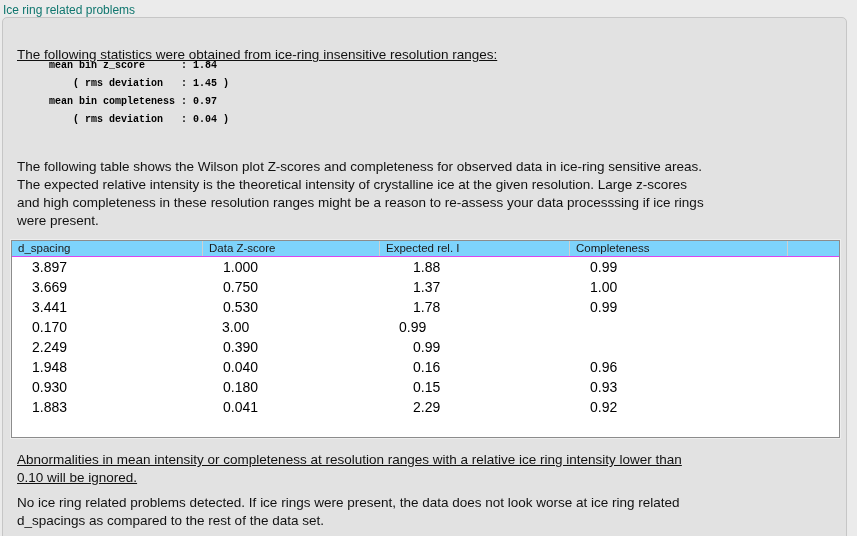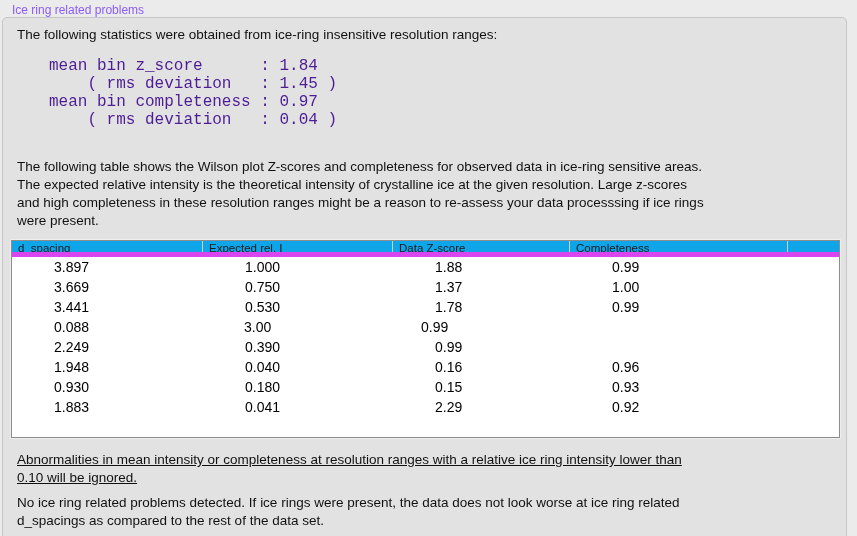--- a/index.html
+++ b/index.html
@@ -11,93 +11,92 @@
     height: 536px;
     background: #ebebeb;
     position: relative;
     overflow: hidden;
     font-family: "Liberation Sans", sans-serif;
     color: #1a1a1a;
     -webkit-font-smoothing: antialiased;
   }
   .groupbox-label {
     position: absolute;
-    left: 12px;
+    left: 3px;
     top: 3px;
     font-size: 12px;
-    color: #8b5cf6;
+    color: #0f766e;
   }
   .groupbox {
     position: absolute;
     left: 2px;
     top: 17px;
     width: 845px;
     height: 540px;
     background: #e2e2e2;
     border: 1px solid #c6c6c6;
     border-radius: 5px;
     box-sizing: border-box;
   }
   .para {
     position: absolute;
     left: 14px;
     font-size: 13.5px;
     line-height: 18px;
     white-space: pre-line;
     color: #111;
   }
-  .para.intro { top: 8px; }
+  .para.intro { top: 28px; text-decoration: underline; }
   .para.description { top: 140px; }
   .para.ignore-note { top: 433px; text-decoration: underline; }
   .para.conclusion { top: 476px; }
   pre.stats {
     position: absolute;
     left: 46px;
     top: 39px;
     margin: 0;
     font-family: "Liberation Mono", monospace;
-    font-size: 16px;
-    font-weight: 400;
+    font-size: 10px;
+    font-weight: 700;
     line-height: 18px;
     white-space: pre;
-    color: #4c1d95;
+    color: #000000;
   }
   .listctrl {
     position: absolute;
     left: 8px;
     top: 222px;
     width: 829px;
     height: 198px;
     box-sizing: border-box;
     background: #ffffff;
     border: 1px solid #8c8c8c;
     box-shadow: 0 0 0 1px #eeeeee;
   }
   .thead {
     display: flex;
     height: 16px;
-    background: #0ea5e9;
-    border-bottom: 5px solid #d946ef;
+    background: #7dd3fc;
+    border-bottom: 1px solid #d946ef;
     box-sizing: border-box;
   }
   .th {
     box-sizing: border-box;
     font-size: 11.5px;
     color: #1a1a1a;
     padding-left: 6px;
     line-height: 15px;
     white-space: nowrap;
     overflow: hidden;
     border-right: 1px solid #cfcfcf;
   }
   .th.col4 { border-right: none; flex: 1; }
   .tr {
     display: flex;
     height: 20px;
-    margin-left: 22px;
   }
   .td {
     box-sizing: border-box;
     font-size: 14px;
     color: #000;
     padding-left: 20px;
     line-height: 20px;
     white-space: nowrap;
     overflow: hidden;
   }
@@ -122,22 +121,22 @@
     ( rms deviation   : 0.04 )</pre>
 
   <div class="para description">The following table shows the Wilson plot Z-scores and completeness for observed data in ice-ring sensitive areas.
 The expected relative intensity is the theoretical intensity of crystalline ice at the given resolution. Large z-scores
 and high completeness in these resolution ranges might be a reason to re-assess your data processsing if ice rings
 were present.</div>
 
   <div class="listctrl">
     <div class="thead">
         <div class="th col0">d_spacing</div>
+        <div class="th col2">Data Z-score</div>
         <div class="th col1">Expected rel. I</div>
-        <div class="th col2">Data Z-score</div>
         <div class="th col3">Completeness</div>
         <div class="th col4"></div>
       </div>
     <div class="tbody">
         <div class="tr">
           <div class="td col0">3.897</div>
           <div class="td col1">1.000</div>
           <div class="td col2">1.88</div>
           <div class="td col3">0.99</div>
           <div class="td col4"></div>
@@ -150,21 +149,21 @@
           <div class="td col4"></div>
         </div>
         <div class="tr">
           <div class="td col0">3.441</div>
           <div class="td col1">0.530</div>
           <div class="td col2">1.78</div>
           <div class="td col3">0.99</div>
           <div class="td col4"></div>
         </div>
         <div class="tr">
-          <div class="td col1">0.088</div>
+          <div class="td col1">0.170</div>
           <div class="td col2">3.00</div>
           <div class="td col3">0.99</div>
           <div class="td col4"></div>
         </div>
         <div class="tr">
           <div class="td col0">2.249</div>
           <div class="td col1">0.390</div>
           <div class="td col3">0.99</div>
           <div class="td col4"></div>
         </div>

